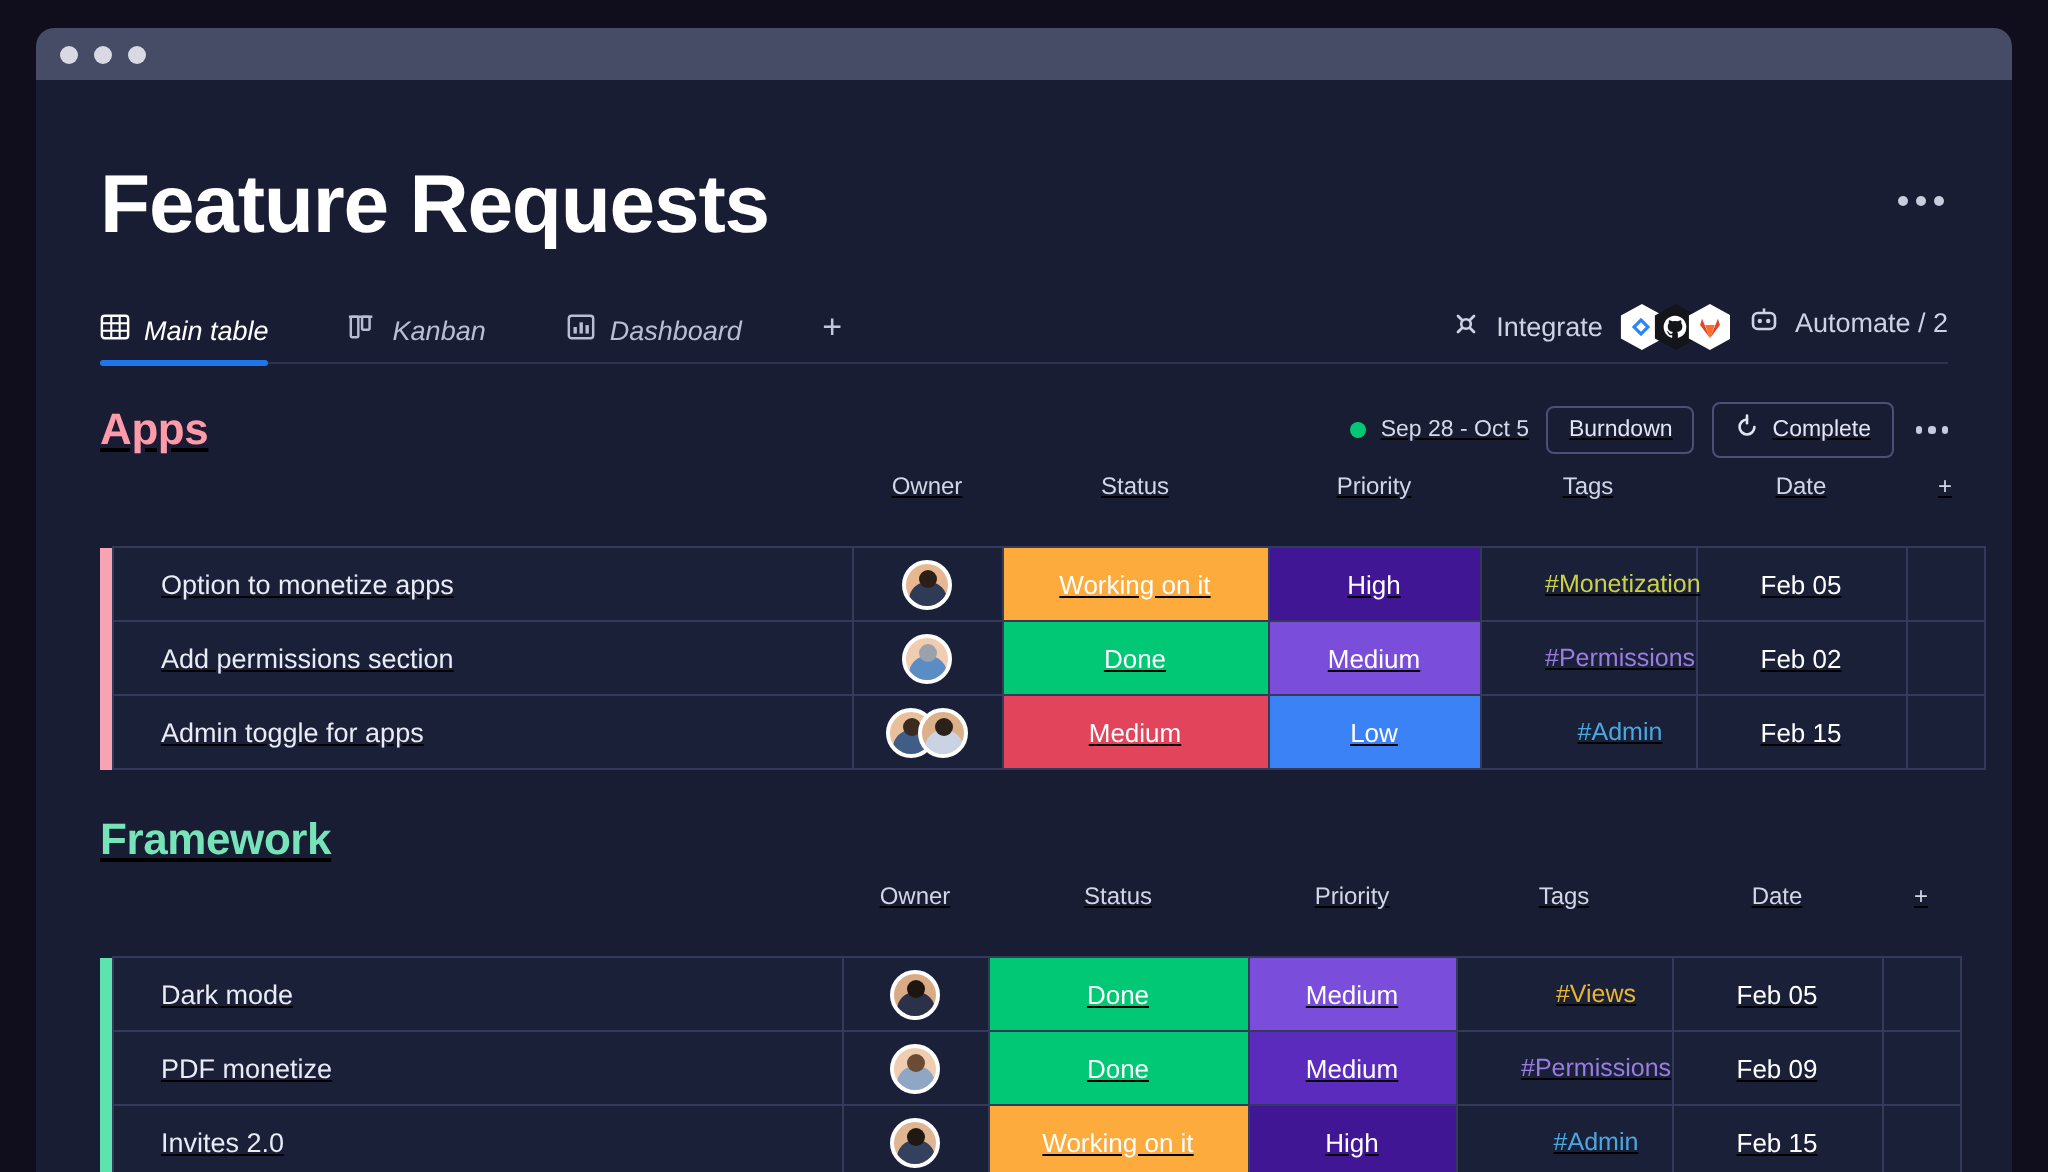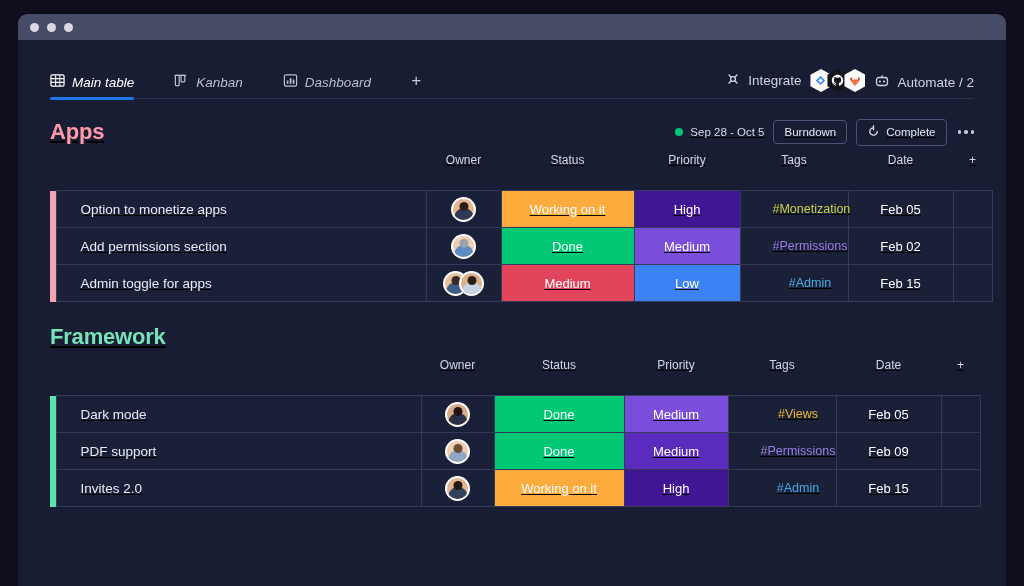--- a/index.html
+++ b/index.html
@@ -99,21 +99,21 @@
     border-radius: 2px;
   }
   .tab-plus {
     color: #c2c7db;
     font-size: 17px;
     line-height: 1;
     padding-bottom: 3px;
   }
   .tabs-right {
     display: flex;
-    align-items: flex-end;
+    align-items: flex-start;
     gap: 9px;
     font-size: 13.5px;
     color: #ced2e4;
     padding-bottom: 3px;
   }
   .integrate-group, .automate-group {
     display: flex; align-items: center; gap: 7px;
   }
   .hexrow { display: flex; align-items: center; margin-left: 2px; }
   .hex {
@@ -251,20 +251,28 @@
 <div class="shell">
 
   <div class="titlebar">
     <span class="dot"></span>
     <span class="dot"></span>
     <span class="dot"></span>
   </div>
 
   <div class="page">
 
+    <div class="title-row">
+      <div class="page-title">Feature Requests</div>
+      <div class="kebab">
+        <i></i>
+          <i></i>
+          <i></i>
+      </div>
+    </div>
 
     <div class="tabbar">
       <div class="tabs-left">
 
         <div class="tab active">
           <span>
             <svg width="15" height="15" viewBox="0 0 16 16">
               <rect x="1" y="2" width="14" height="12" rx="1.5" fill="none" stroke="#ffffff" stroke-width="1.3"></rect>
               <line x1="1" y1="6" x2="15" y2="6" stroke="#ffffff" stroke-width="1.1"></line>
               <line x1="1" y1="10" x2="15" y2="10" stroke="#ffffff" stroke-width="1.1"></line>
@@ -498,21 +506,21 @@
                 </span>
               </td>
               <td style="background:#00c875">Done</td>
               <td style="background:#7b4ddb">Medium</td>
               <td class="cell-tag" style="color:#e8b730">#Views</td>
               <td class="cell-date">Feb 05</td>
               <td class="cell-end"></td>
             </tr>
             <tr class="row">
               <td class="accent" style="background:#5fe3ae"></td>
-              <td class="cell-title">PDF support</td>
+              <td class="cell-title">PDF monetize</td>
               <td class="cell-owner">
                 <span class="avatar-wrap">
                   <span class="avatar" style="background:#f0cdb0">
                     <span class="av-body" style="background:#8fa6c4"></span>
                     <span class="av-head" style="background:#6b4b33"></span>
                   </span>
                 </span>
               </td>
               <td style="background:#00c875">Done</td>
               <td style="background:#5b2bbd">Medium</td>

